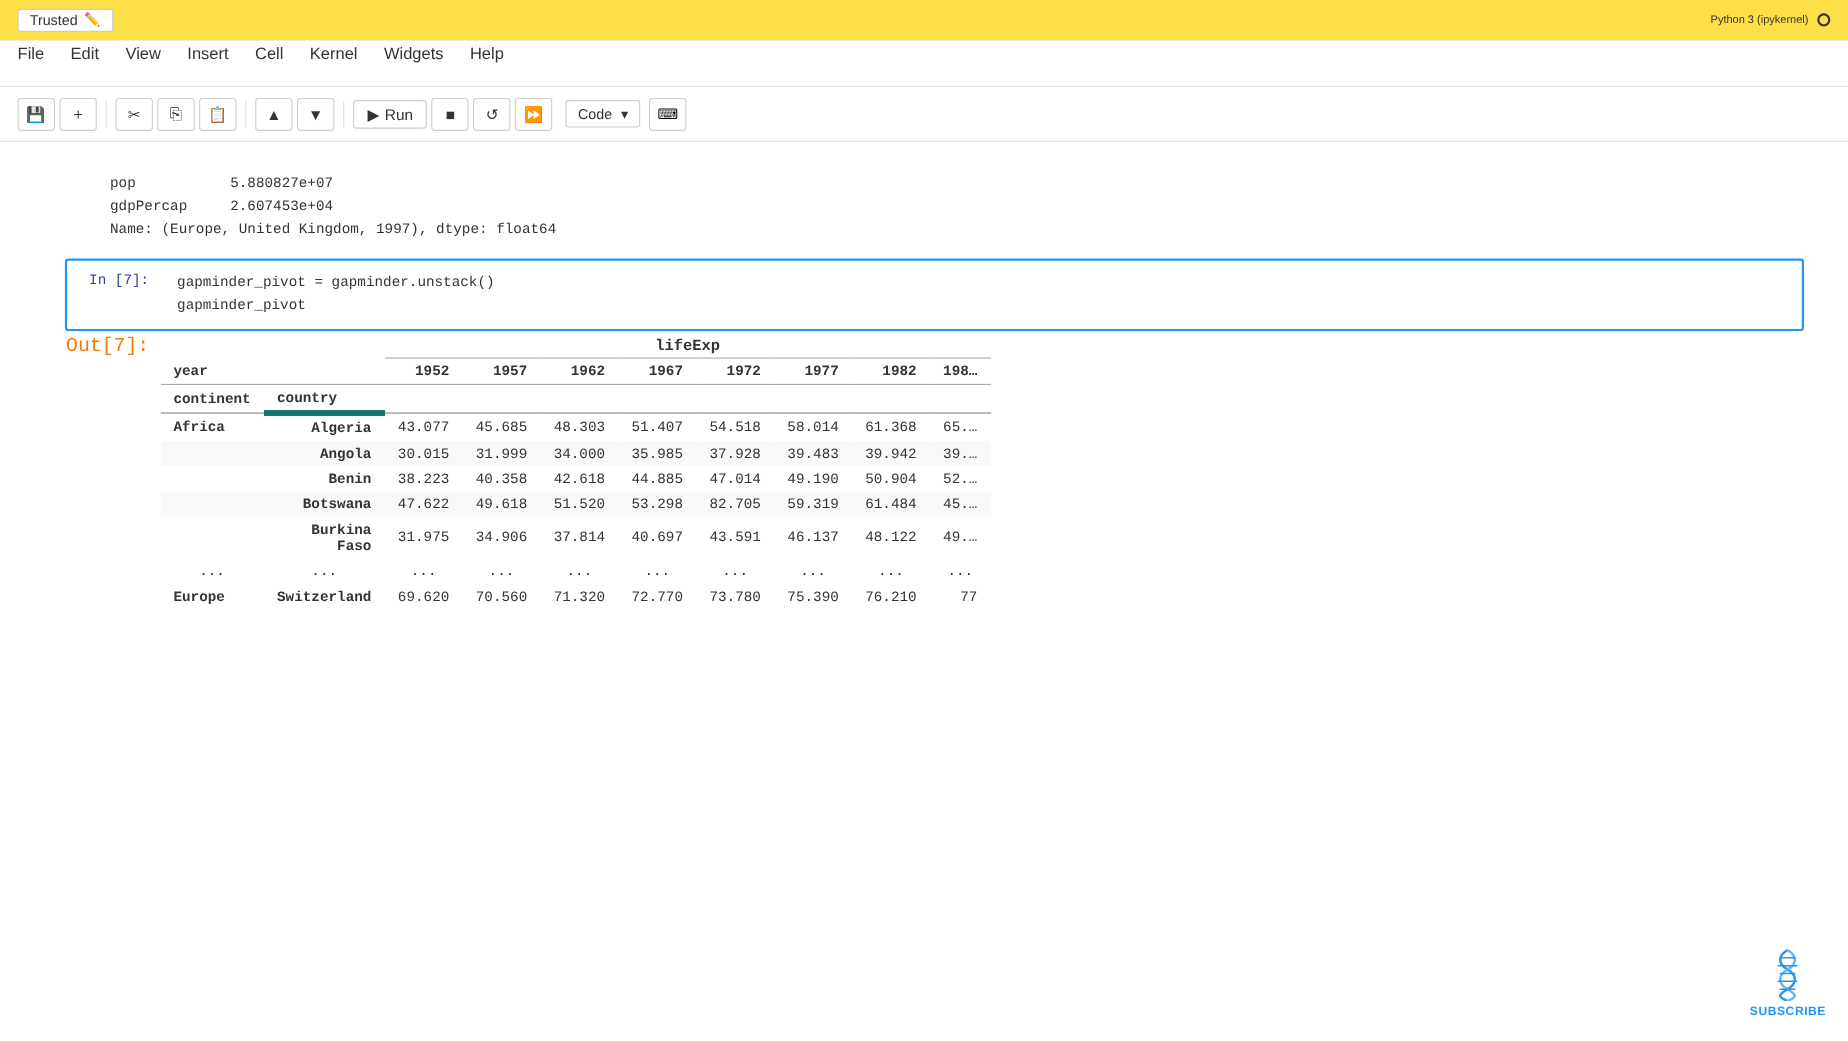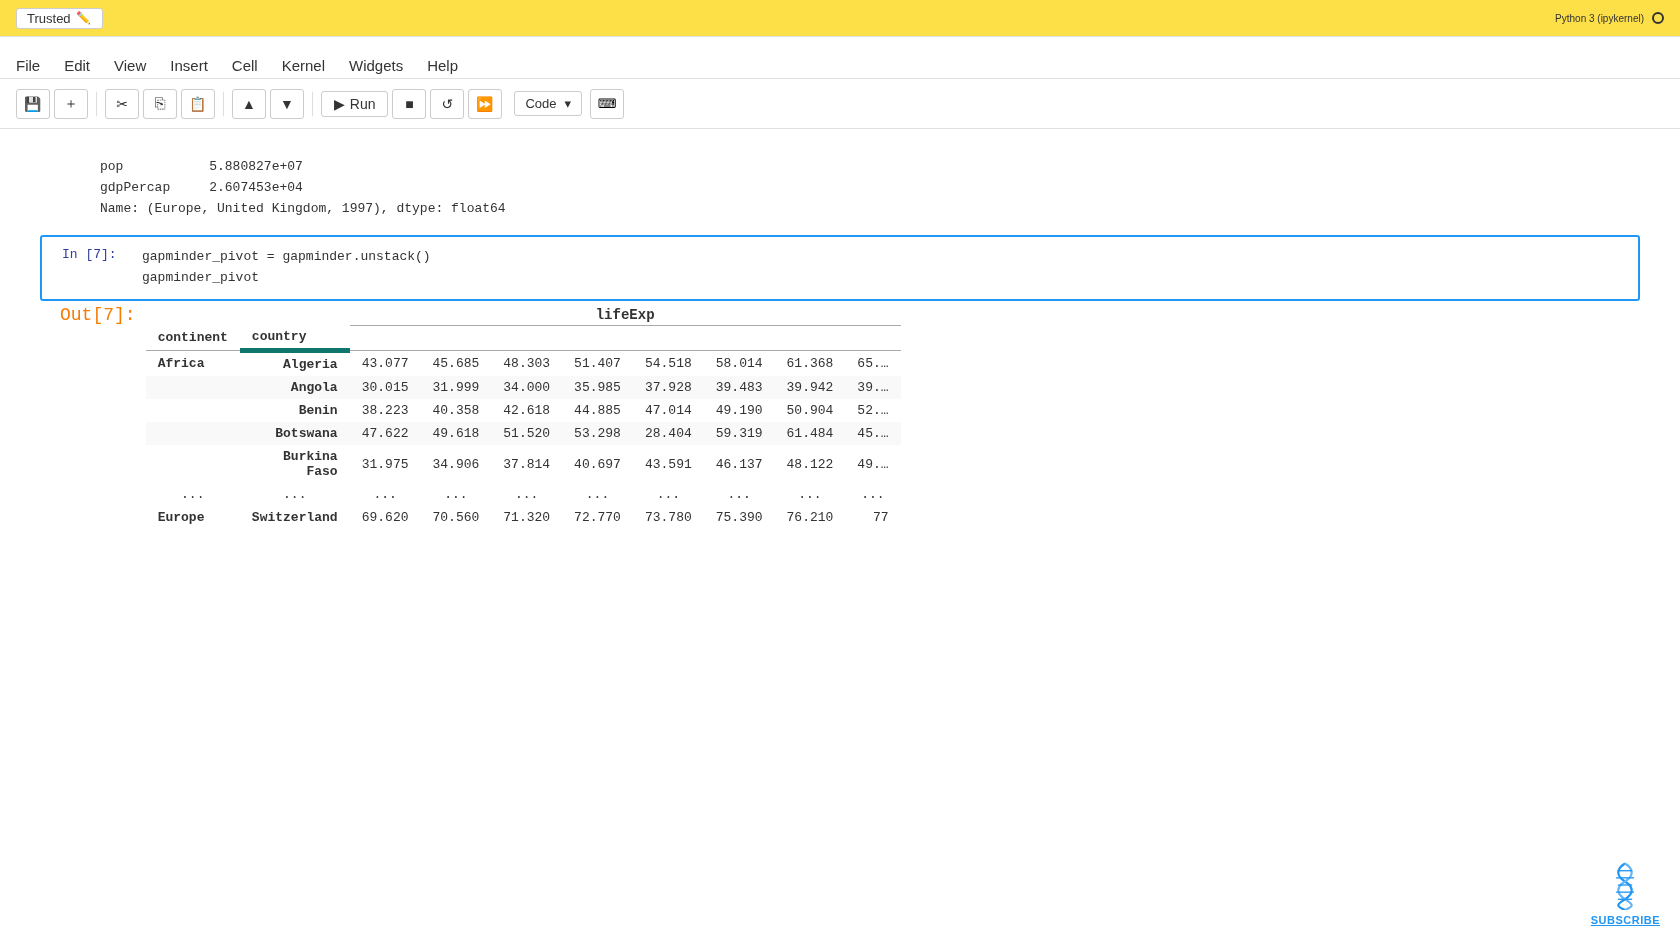--- a/index.html
+++ b/index.html
@@ -49,21 +49,21 @@
       width: 12px;
       height: 12px;
       border-radius: 50%;
       border: 2px solid #333;
       background: transparent;
     }
 
     
     .menu-bar {
       display: flex;
-      align-items: flex-end;
+      align-items: flex-start;
       padding: 0 16px;
       height: 42px;
       border-bottom: 1px solid #e0e0e0;
       background: #fff;
       gap: 24px;
     }
     .menu-item {
       font-size: 15px;
       color: #333;
       cursor: pointer;
@@ -151,20 +151,21 @@
       padding: 8px 0 16px 60px;
       color: #333;
       line-height: 1.6;
     }
 
     
     .cell {
       display: flex;
       align-items: stretch;
       margin-bottom: 0;
+      margin-left: 19px;
     }
     .cell-active {
       border: 2px solid #2196f3;
       border-radius: 3px;
       margin-bottom: 4px;
     }
     .cell-prompt {
       min-width: 100px;
       padding: 10px 10px 10px 20px;
       font-family: 'Courier New', monospace;
@@ -247,21 +248,20 @@
       position: fixed;
       bottom: 20px;
       right: 20px;
       display: flex;
       flex-direction: column;
       align-items: center;
       gap: 4px;
       color: #2196f3;
       font-size: 11px;
       font-weight: bold;
-      text-decoration: underline;
     }
     .subscribe-dna {
       width: 40px;
       height: 50px;
     }
 
     .col-span-header {
       border-bottom: 1px solid #aaa;
     }
   </style>
@@ -336,20 +336,31 @@
     <div class="output-body">
       <div class="df-table-wrapper">
         <table class="df-table">
 
           <thead>
             <tr>
               <th colspan="2" style="border:none; background:transparent;"></th>
               <th colspan="8" class="header-lifeExp col-span-header">lifeExp</th>
             </tr>
 
+            <tr>
+              <th colspan="2" style="text-align:left; padding: 4px 12px; font-weight:bold; border-bottom:1px solid #aaa;">year</th>
+              <th style="text-align:right; padding:4px 12px; font-weight:bold; border-bottom:1px solid #aaa;">1952</th>
+              <th style="text-align:right; padding:4px 12px; font-weight:bold; border-bottom:1px solid #aaa;">1957</th>
+              <th style="text-align:right; padding:4px 12px; font-weight:bold; border-bottom:1px solid #aaa;">1962</th>
+              <th style="text-align:right; padding:4px 12px; font-weight:bold; border-bottom:1px solid #aaa;">1967</th>
+              <th style="text-align:right; padding:4px 12px; font-weight:bold; border-bottom:1px solid #aaa;">1972</th>
+              <th style="text-align:right; padding:4px 12px; font-weight:bold; border-bottom:1px solid #aaa;">1977</th>
+              <th style="text-align:right; padding:4px 12px; font-weight:bold; border-bottom:1px solid #aaa;">1982</th>
+              <th style="text-align:right; padding:4px 12px; font-weight:bold; border-bottom:1px solid #aaa;">198…</th>
+            </tr>
 
             <tr>
               <th style="text-align:left; padding:4px 12px; font-weight:bold; border-bottom:1px solid #aaa;">continent</th>
               <th style="text-align:left; padding:4px 12px; font-weight:bold; border-bottom:5px solid #0f766e;">country</th>
               <th colspan="8" style="border-bottom:1px solid #aaa;"></th>
             </tr>
           </thead>
           <tbody>
 
             <tr class="data-row">
@@ -391,21 +402,21 @@
               <td>52.…</td>
             </tr>
 
             <tr class="data-row">
               <td class="index-col"></td>
               <td class="subindex-col">Botswana</td>
               <td>47.622</td>
               <td>49.618</td>
               <td>51.520</td>
               <td>53.298</td>
-              <td>28.404</td>
+              <td>82.705</td>
               <td>59.319</td>
               <td>61.484</td>
               <td>45.…</td>
             </tr>
 
             <tr class="data-row">
               <td class="index-col"></td>
               <td class="subindex-col" style="text-align:right;">Burkina<br>Faso</td>
               <td>31.975</td>
               <td>34.906</td>

